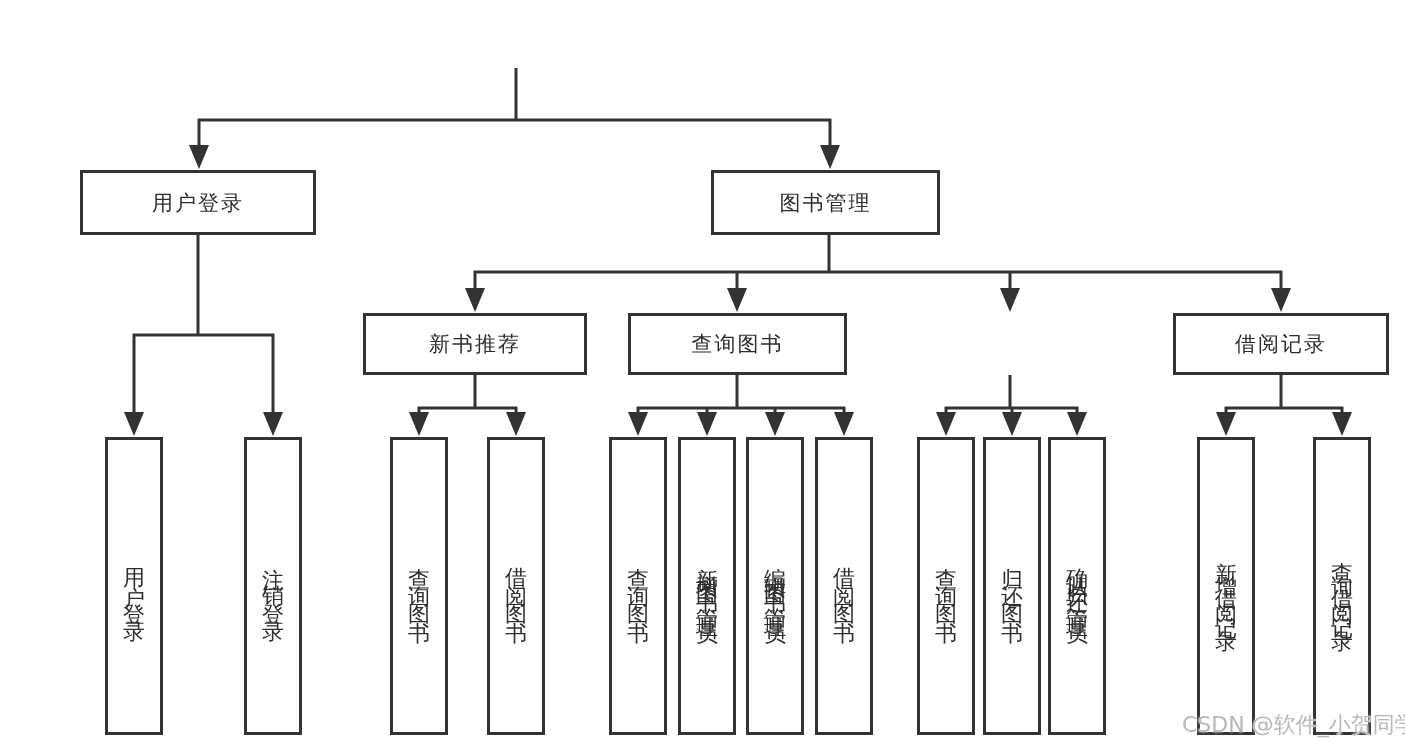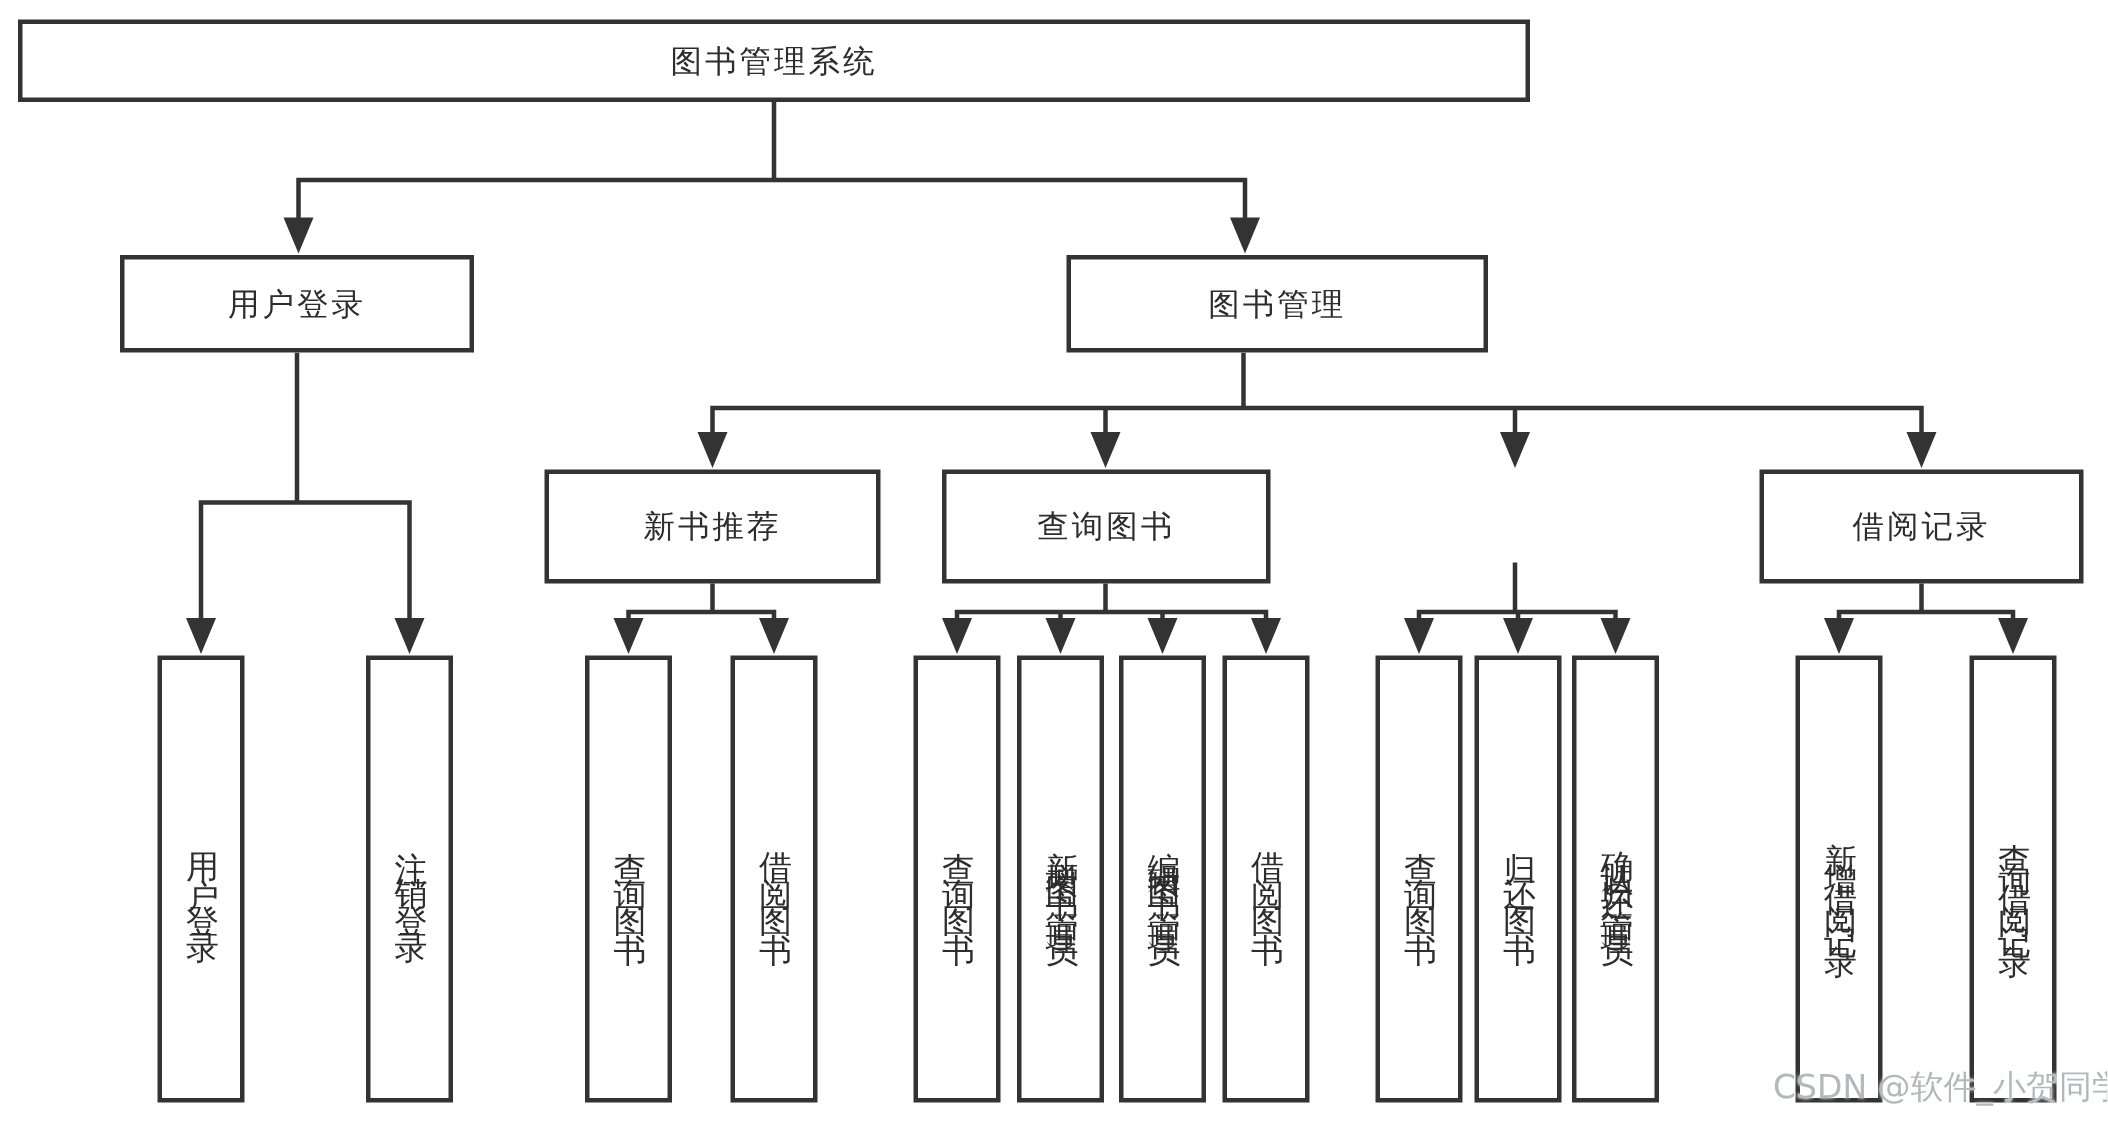--- a/index.html
+++ b/index.html
@@ -26,22 +26,22 @@
   .vlabel {
     writing-mode:vertical-rl; text-orientation:mixed;
     font-size:22px; color:var(--text); line-height:1; white-space:nowrap;
   }
   .s4 { letter-spacing:18px; }
   .s6 { letter-spacing:14px; }
   .s9 { letter-spacing:8px; }
   
   .root  { left:12px;  top:13px;  width:1008px; height:55px; }
   .l2a   { left:80px;  top:170px; width:236px;  height:65px; }
-  .l2b   { left:711px; top:170px; width:281px;  height:65px; }
-  .l3    { top:313px; height:76px;font-family:Liberation Serif, serif; }
+  .l2b   { left:711px; top:170px; width:229px;  height:65px; }
+  .l3    { top:313px; height:62px;font-family:Liberation Serif, serif; }
   .l3a   { left:363px;  width:224px; }
   .l3b   { left:628px;  width:219px; }
   .l3c   { left:902px;  width:216px; }
   .l3d   { left:1173px; width:216px; }
   .leaf  { top:437px; width:58px; height:298px; }
   .p1a { left:105px; }  .p1b { left:244px; }
   .p2a { left:390px; }  .p2b { left:487px; }
   .p3a { left:609px; }  .p3b { left:678px; } .p3c { left:746px; } .p3d { left:815px; }
   .p4a { left:917px; }  .p4b { left:983px; } .p4c { left:1048px; }
   .p5a { left:1197px; } .p5b { left:1313px; }
@@ -74,23 +74,20 @@
                M1000,288 h20 l-10,24 z M1271,288 h20 l-10,24 z
                M409,412 h20 l-10,24 z  M506,412 h20 l-10,24 z
                M628,412 h20 l-10,24 z  M697,412 h20 l-10,24 z
                M765,412 h20 l-10,24 z  M834,412 h20 l-10,24 z
                M936,412 h20 l-10,24 z  M1002,412 h20 l-10,24 z
                M1067,412 h20 l-10,24 z
                M1216,412 h20 l-10,24 z M1332,412 h20 l-10,24 z"></path>
     </g>
   </svg>
 
-  <div class="box root">
-    <span class="hlabel">图书管理系统</span>
-  </div>
 
   <div class="box l2a">
     <span class="hlabel">用户登录</span>
   </div>
   <div class="box l2b">
     <span class="hlabel">图书管理</span>
   </div>
 
   <div class="box l3 l3a">
     <span class="hlabel">新书推荐</span>

